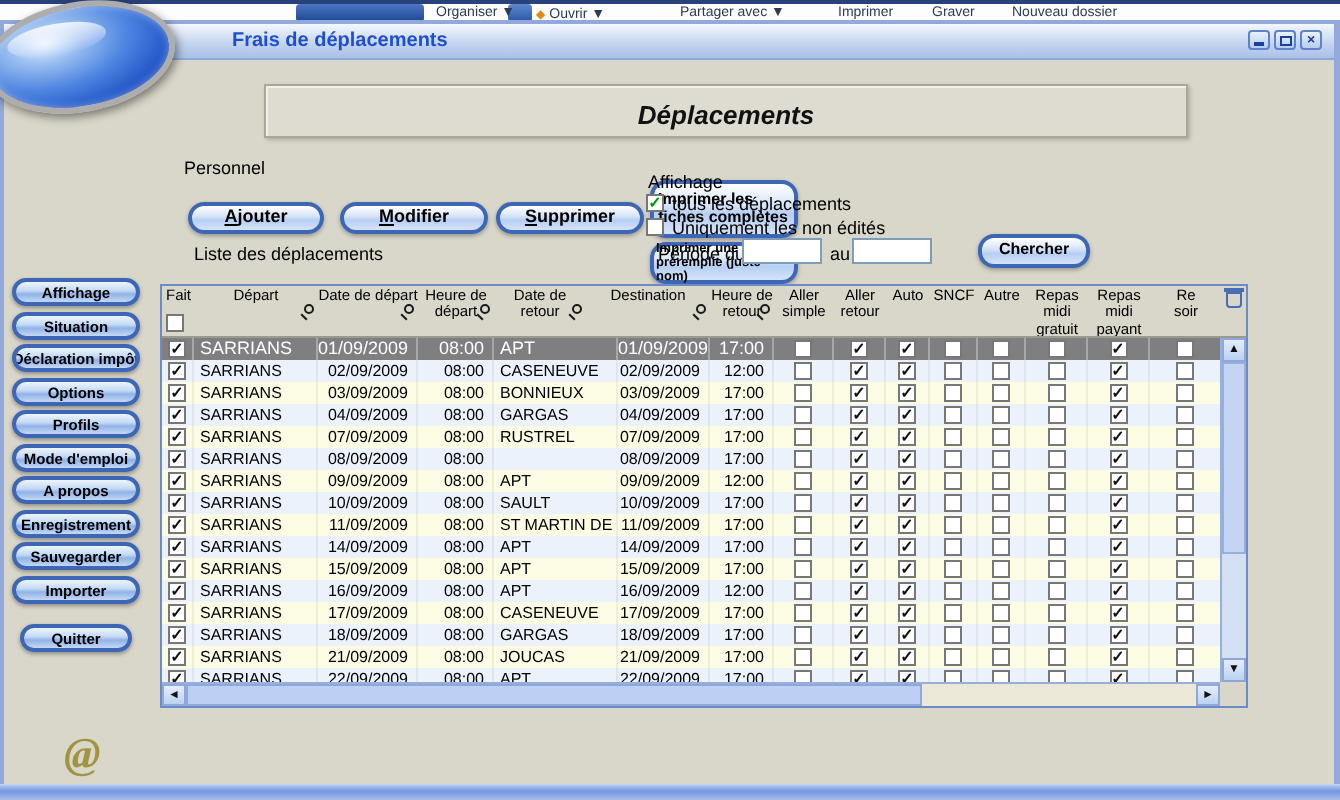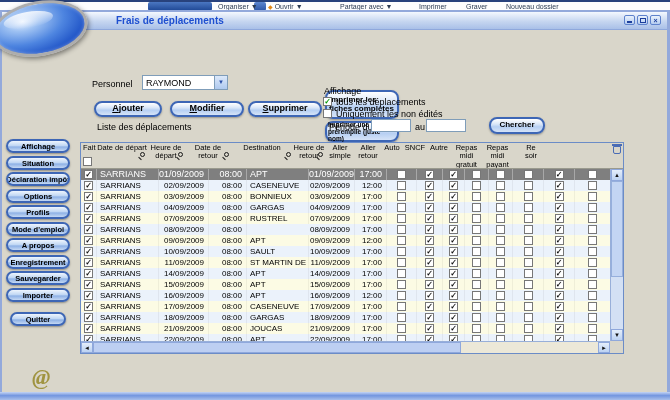--- a/index.html
+++ b/index.html
@@ -117,26 +117,25 @@
           </span>
         <span class="wbtn">
             <span class="max-glyph"></span>
           </span>
         <span class="wbtn">
             <span class="close-glyph">×</span>
           </span>
       </span>
     </div>
 
+    <div class="page-titlebox">
+      <span>Déplacements</span>
+    </div>
 
     <span class="lbl" style="left:90px;top:67px">Personnel</span>
-    <div class="combo">
-      <span class="combo-text">RAYMOND</span>
-      <span class="combo-arrow">▼</span>
-    </div>
 
     <div class="btn ul-first" style="left:92px;top:89px;width:68px;height:16px"><u>A</u>jouter</div>
     <div class="btn ul-first" style="left:168px;top:89px;width:74px;height:16px"><u>M</u>odifier</div>
     <div class="btn ul-first" style="left:246px;top:89px;width:74px;height:16px"><u>S</u>upprimer</div>
     <div class="btn" style="left:323px;top:78px;width:74px;height:29px;font-size:8px;padding:2px">Imprimer les fiches complètes</div>
     <span class="lbl" style="left:95px;top:110px">Liste des déplacements</span>
     <div class="btn" style="left:323px;top:109px;width:74px;height:21px;font-size:6.5px;padding:1px">Imprimer une fiche préremplie (juste nom)</div>
 
     <span class="lbl" style="left:322px;top:74px">Affichage</span>
     <span class="cb green" id="cb-tous" style="position:absolute;left:321px;top:85px">✓</span>
@@ -159,20 +158,21 @@
         <div class="sbtn" style="top: 226px;">A propos</div>
         <div class="sbtn" style="top: 243px;">Enregistrement</div>
         <div class="sbtn" style="top: 259px;">Sauvegarder</div>
         <div class="sbtn" style="top: 276px;">Importer</div>
       </div>
     <div class="sbtn" style="left:8px;top:300px;width:56px">Quitter</div>
 
     <div class="dtable">
       <div class="thead" id="thead">
           <div class="th" style="width: 16px; text-align: left; padding-left: 2px;"><span>Fait</span><span class="cb fait-cb"></span></div>
+          <div class="th" style="width: 62px;"><span>Départ</span><span class="mag"></span></div>
           <div class="th" style="width: 50px;"><span>Date de départ</span><span class="mag"></span></div>
           <div class="th" style="width: 38px;"><span>Heure de départ</span><span class="mag"></span></div>
           <div class="th" style="width: 46px;"><span>Date de retour</span><span class="mag"></span></div>
           <div class="th" style="width: 62px;"><span>Destination</span><span class="mag"></span></div>
           <div class="th" style="width: 32px;"><span>Heure de retour</span><span class="mag"></span></div>
           <div class="th" style="width: 30px;"><span>Aller simple</span></div>
           <div class="th" style="width: 26px;"><span>Aller retour</span></div>
           <div class="th" style="width: 22px;"><span>Auto</span></div>
           <div class="th" style="width: 24px;"><span>SNCF</span></div>
           <div class="th" style="width: 24px;"><span>Autre</span></div>

